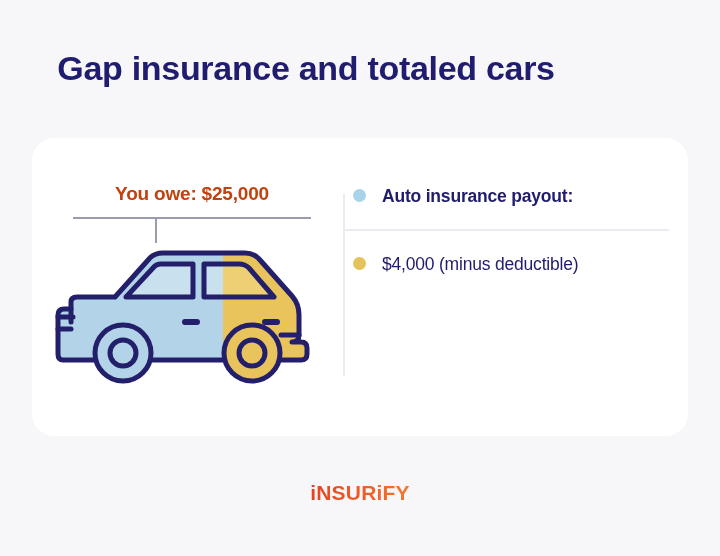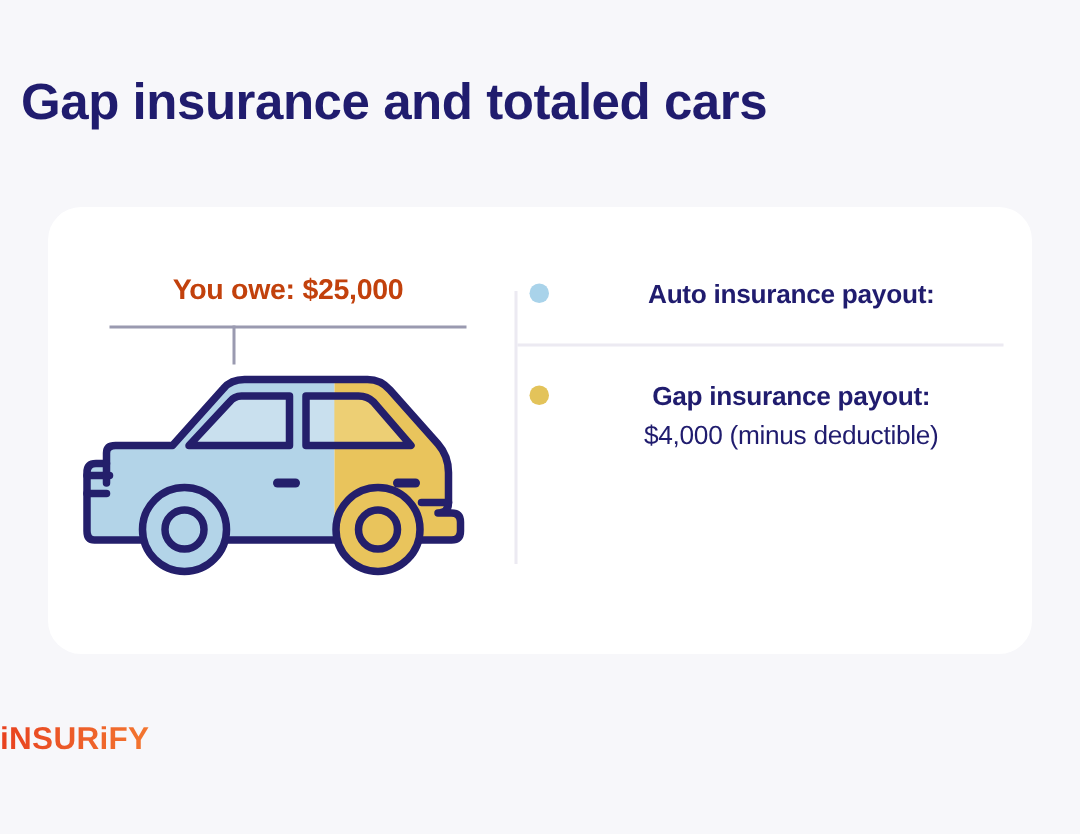--- a/index.html
+++ b/index.html
@@ -21,26 +21,26 @@
     background: #f7f7fa;
     box-sizing: border-box;
   }
 
   
   #page-title {
     position: absolute;
     left: 0;
     top: 46px;
     width: 612px;
+    text-align: center;
     font-size: 34px;
     font-weight: bold;
     color: #201c6e;
     letter-spacing: -0.3px;
     line-height: 44px;
-    padding-left: 14px;
   }
 
   
   #content-card {
     position: absolute;
     left: 32px;
     top: 138px;
     width: 656px;
     height: 298px;
     background: #ffffff;
@@ -119,21 +119,20 @@
     top: 45px;
     width: 330px;
     height: 210px;
   }
 
   .legend-item {
     position: relative;
     display: flex;
     align-items: flex-start;
     padding: 0 0 0 10px;
-    text-align: center;
   }
 
   .legend-dot {
     flex: 0 0 auto;
     width: 13px;
     height: 13px;
     border-radius: 50%;
     margin-top: 6px;
     margin-right: 16px;
   }
@@ -160,20 +159,21 @@
     height: 2px;
     background: #eceaf2;
   }
 
   
   #brand-logo {
     position: absolute;
     left: 0;
     top: 481px;
     width: 720px;
+    text-align: center;
     font-size: 21px;
     font-weight: bold;
     letter-spacing: 0.2px;
   }
   #brand-logo .logo-word {
     display: inline-block;
     background: linear-gradient(90deg, #e8411f 0%, #ec5a28 45%, #f3762f 100%);
     -webkit-background-clip: text;
     background-clip: text;
     color: transparent;
@@ -272,21 +272,20 @@
         <span class="legend-text">
           <span class="lt-title">Auto insurance payout:</span>
         </span>
       </div>
 
       <div id="legend-divider"></div>
 
       <div class="legend-item">
         <span class="legend-dot" style="background:#e3c35a;"></span>
         <span class="legend-text">
-          <span class="lt-title">Gap insurance payout:</span>
           <span class="lt-value">$4,000 (minus deductible)</span>
         </span>
       </div>
 
     </div>
   </div>
 
   <div id="brand-logo">
     <span class="logo-word">iNSURiFY</span>
   </div>

